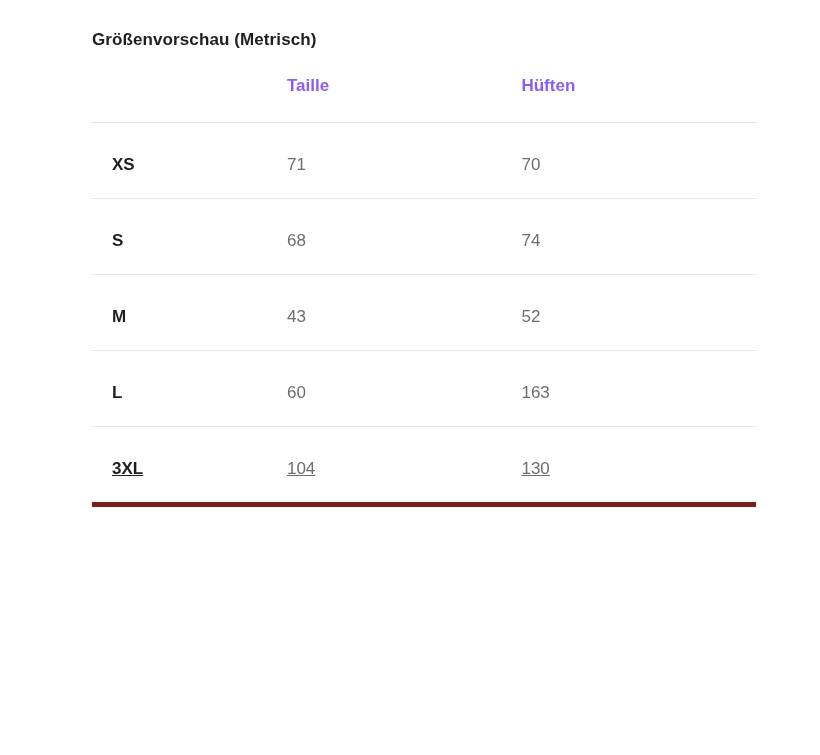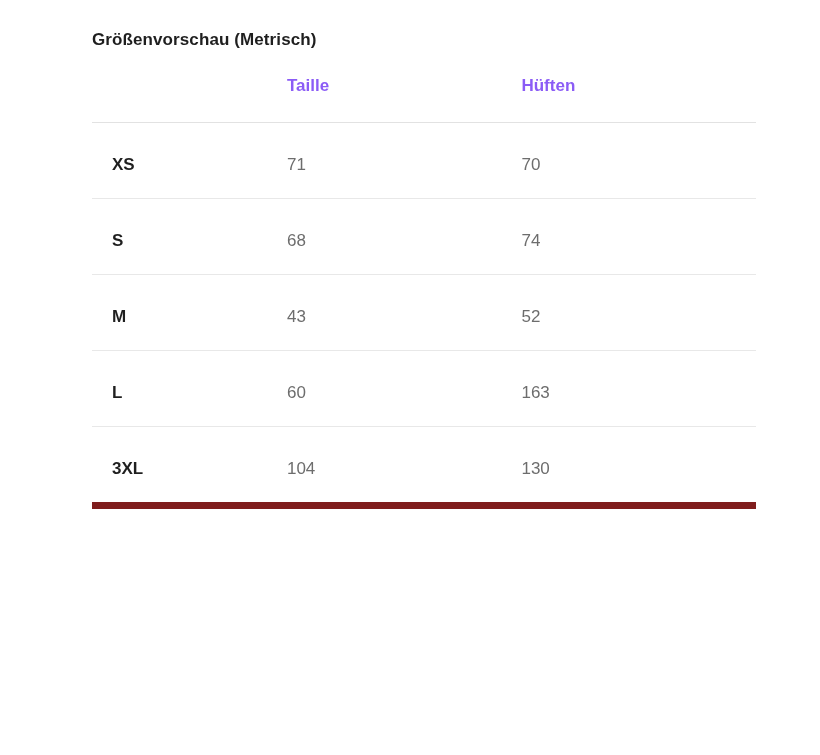--- a/index.html
+++ b/index.html
@@ -64,21 +64,22 @@
     font-weight: normal;
   }
 
   table.size-table tbody td.size-label {
     font-weight: bold;
     color: #1f1f1f;
     padding-left: 20px;
   }
 
   table.size-table tbody tr:last-child td {
-    border-bottom: 7px solid #7f1d1d;
+    border-bottom: 5px solid #7f1d1d;
+    text-decoration: underline;
   }
 </style>
 </head>
 <body>
 
 <div class="page">
 
   <h1 class="title">Größenvorschau (Metrisch)</h1>
 
   <table class="size-table">

